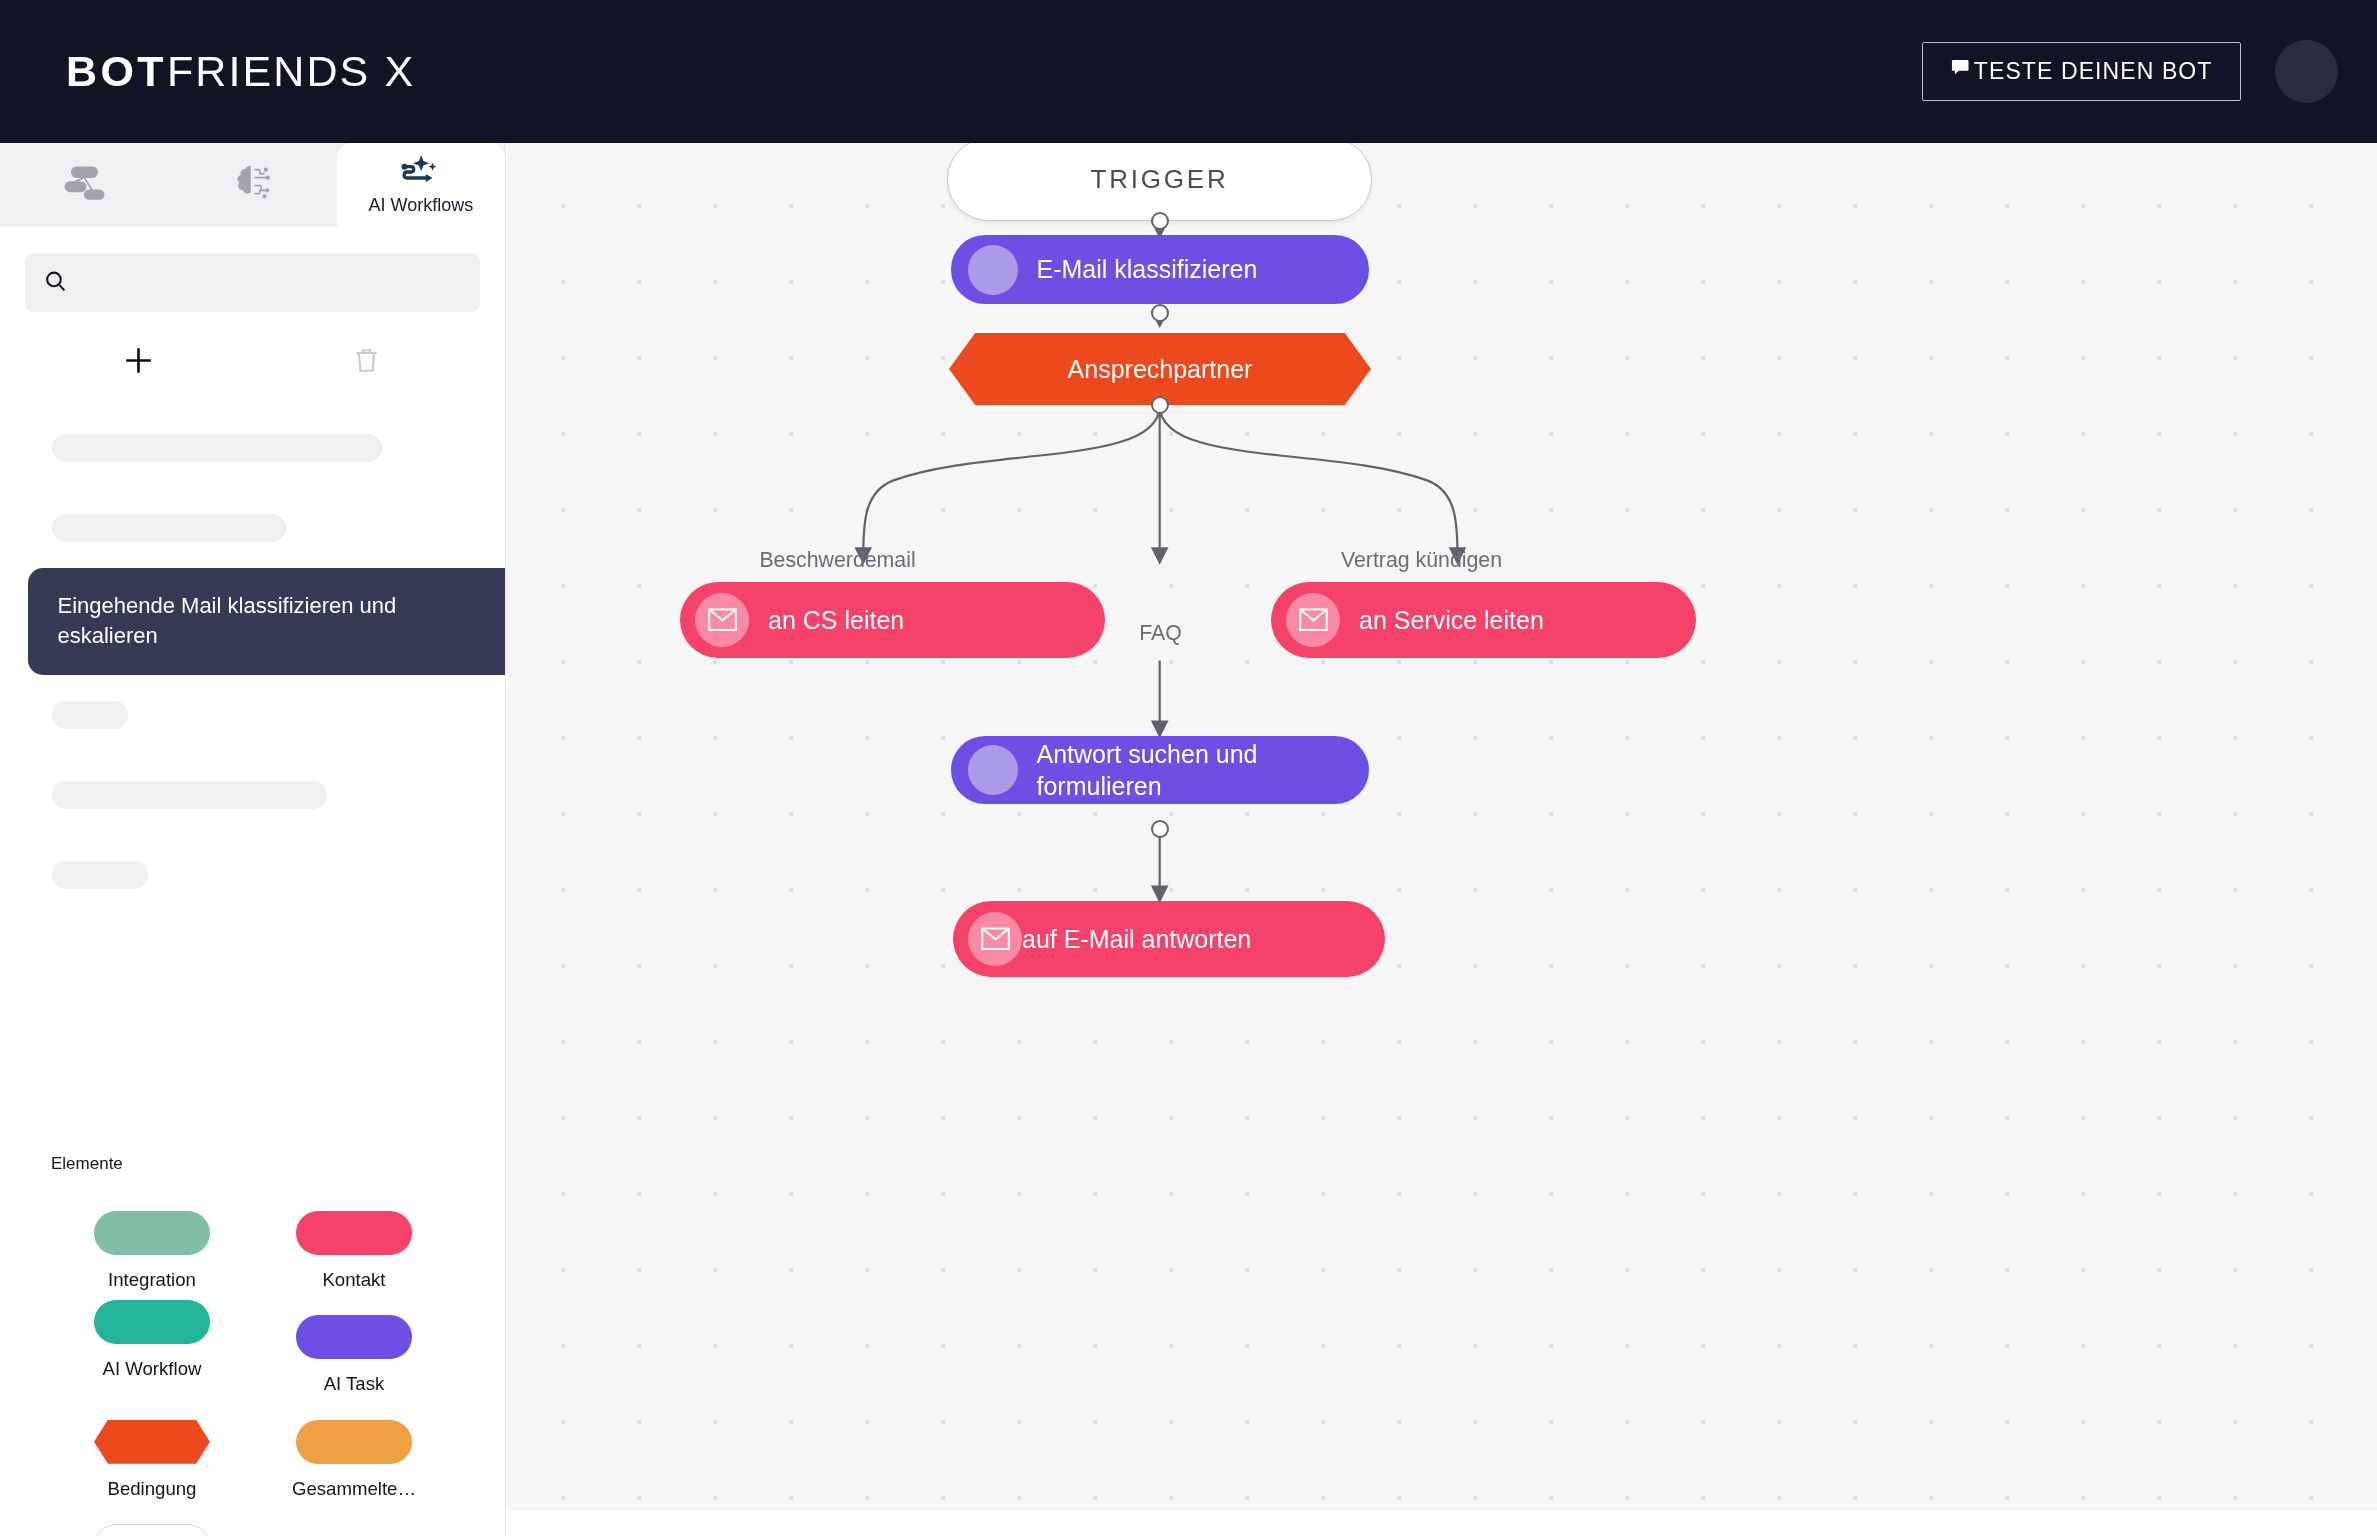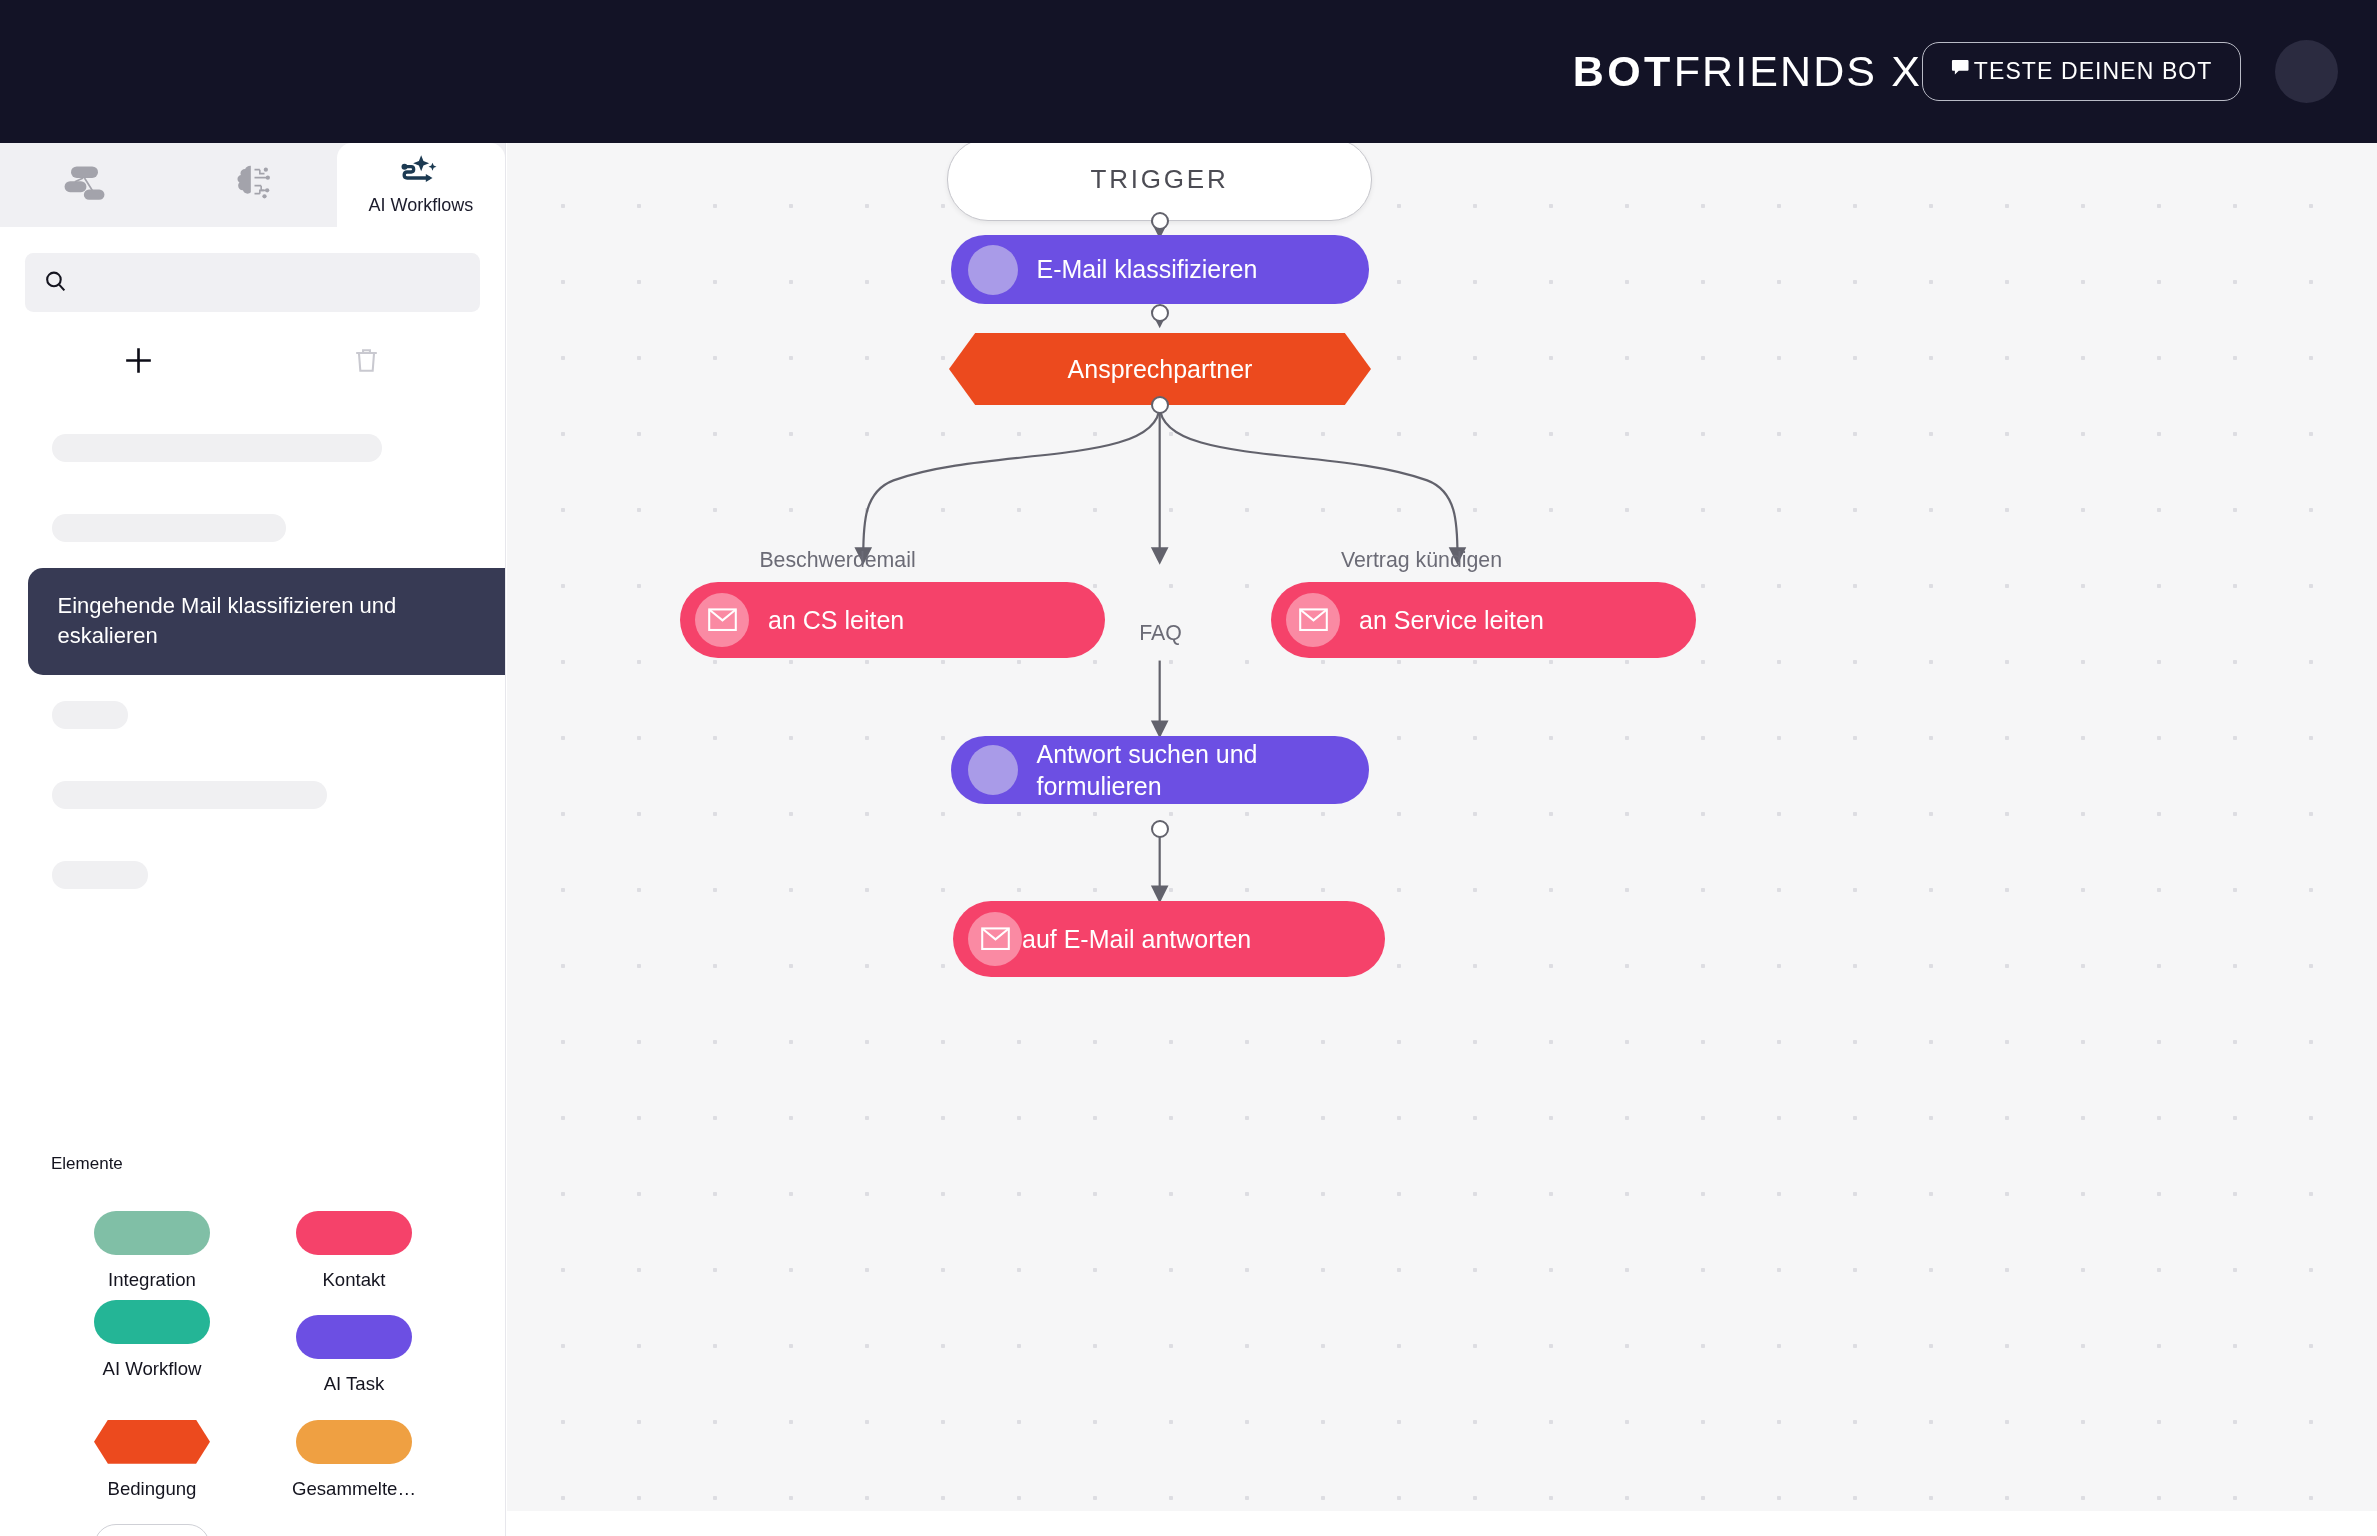--- a/index.html
+++ b/index.html
@@ -13,38 +13,38 @@
   }
 
   
   #topbar {
     position: absolute;
     top: 0; left: 0;
     width: 2377px; height: 143px;
     background: #131326;
     display: flex;
     align-items: center;
-    justify-content: flex-end;
+    justify-content: space-between;
     padding: 0 39px 0 66px;
   }
   #logo {
     font-size: 43px;
     letter-spacing: 2.4px;
     color: #ffffff;
     white-space: nowrap;
     display: flex;
     align-items: baseline;
   }
   #logo .bold { font-weight: 700; letter-spacing: 3.4px; }
   #logo .light { font-weight: 300; letter-spacing: 2.1px; }
   #topbar-right { display: flex; align-items: center; gap: 34px; }
   #test-bot-btn {
     height: 59px;
     border: 1.4px solid #b9bbc6;
-    border-radius: 17px;
+    border-radius: 2px;
     background: transparent;
     color: #ffffff;
     font-size: 23px;
     font-family: "Liberation Sans", sans-serif;
     letter-spacing: 1.1px;
     padding: 0 27.5px;
     display: flex;
     align-items: center;
     cursor: pointer;
     white-space: nowrap;

